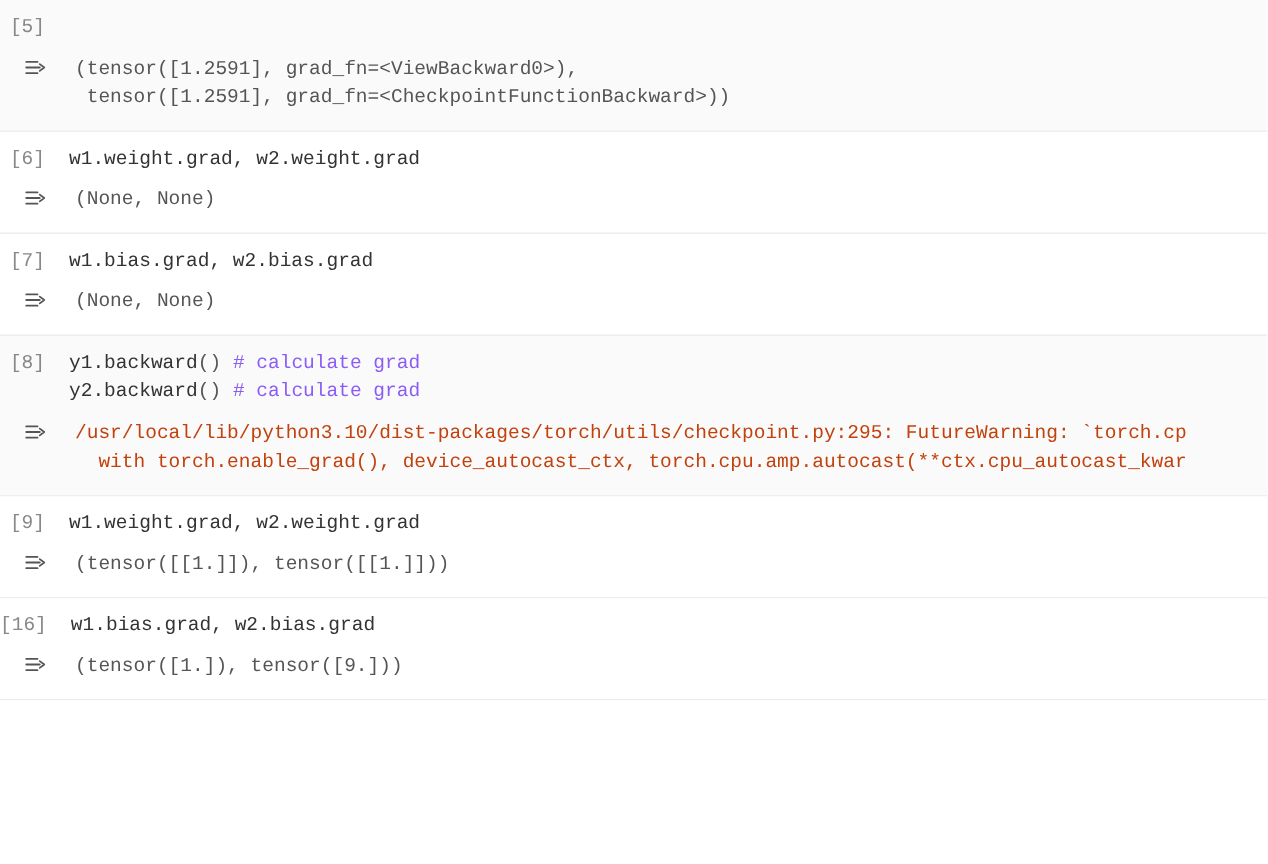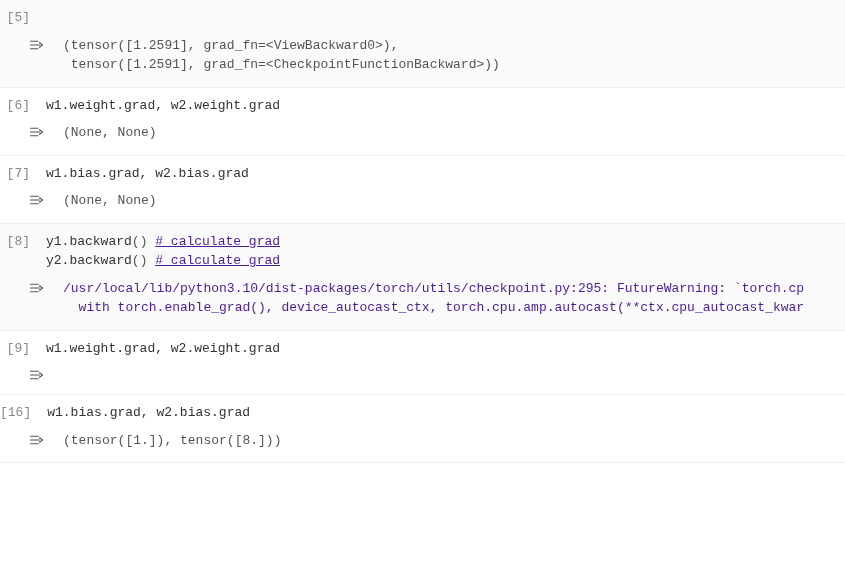--- a/index.html
+++ b/index.html
@@ -22,21 +22,21 @@
     .cell:nth-child(1),
     .cell:nth-child(4) {
       background: #fafafa;
     }
     .cell-input {
       display: flex;
       padding: 8px 0 4px 0;
     }
     .cell-output {
       display: flex;
-      padding: 4px 0 12px 17px;
+      padding: 4px 0 12px 4px;
       justify-content: space-between;
     }
     .prompt {
       min-width: 40px;
       text-align: right;
       padding-right: 10px;
       color: #999;
       font-size: 13px;
       user-select: none;
     }
@@ -58,28 +58,28 @@
       width: 18px;
       height: 14px;
     }
     .content {
       flex: 1;
       padding-left: 6px;
       white-space: pre;
       overflow: hidden;
     }
     .code .paren { color: #555; }
-    .code .comment { color: #4c1d95; text-decoration: underline; }
+    .code .comment { color: #8b5cf6; }
     .code .plain { color: #333; }
     .output-text {
       color: #555;
       white-space: pre;
     }
     .warn {
-      color: #4c1d95;
+      color: #c2410c;
     }
   </style>
 </head>
 <body>
 
 <div>
 
   <div class="cell">
     <div class="cell-input">
       <div class="prompt prompt-exec">[5]</div>
@@ -156,33 +156,34 @@
       <div class="content code"><span class="plain">w1.weight.grad, w2.weight.grad</span></div>
     </div>
     <div class="cell-output">
       <div class="prompt prompt-out">
         <span class="out-icon">
           <svg viewBox="0 0 24 16">
               <path d="M2 3 L12 3 M2 8 L14 8 M14 5 L18 8 L14 11 M2 13 L12 13" stroke="#555" stroke-width="1.6" fill="none" stroke-linecap="round" stroke-linejoin="round"></path>
             </svg>
         </span>
       </div>
+      <div class="content output-text">(tensor([[1.]]), tensor([[1.]]))</div>
     </div>
   </div>
 
   <div class="cell">
     <div class="cell-input">
       <div class="prompt prompt-exec">[16]</div>
       <div class="content code"><span class="plain">w1.bias.grad, w2.bias.grad</span></div>
     </div>
     <div class="cell-output">
       <div class="prompt prompt-out">
         <span class="out-icon">
           <svg viewBox="0 0 24 16">
               <path d="M2 3 L12 3 M2 8 L14 8 M14 5 L18 8 L14 11 M2 13 L12 13" stroke="#555" stroke-width="1.6" fill="none" stroke-linecap="round" stroke-linejoin="round"></path>
             </svg>
         </span>
       </div>
-      <div class="content output-text">(tensor([1.]), tensor([8.]))</div>
+      <div class="content output-text">(tensor([1.]), tensor([9.]))</div>
     </div>
   </div>
 
 </div>
 
 </body></html>

